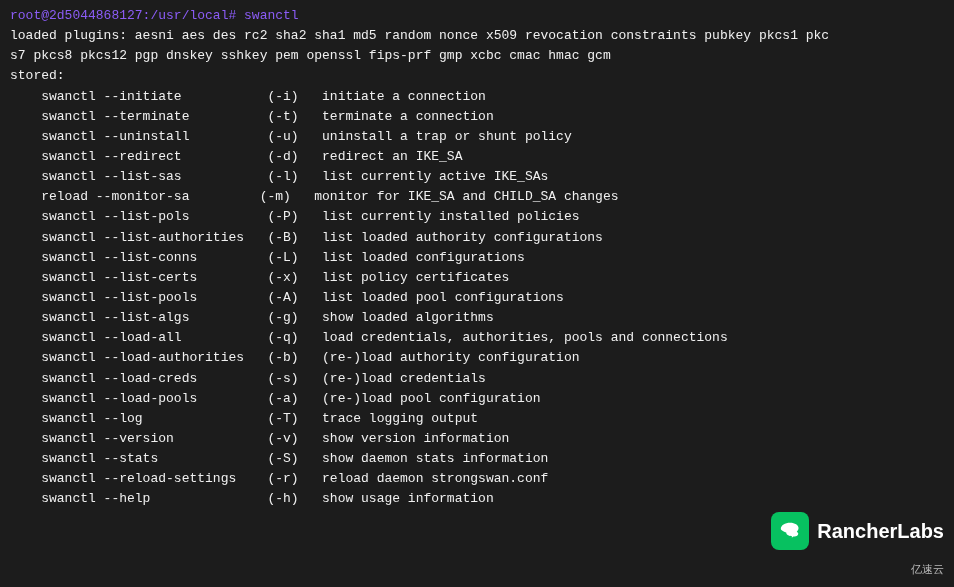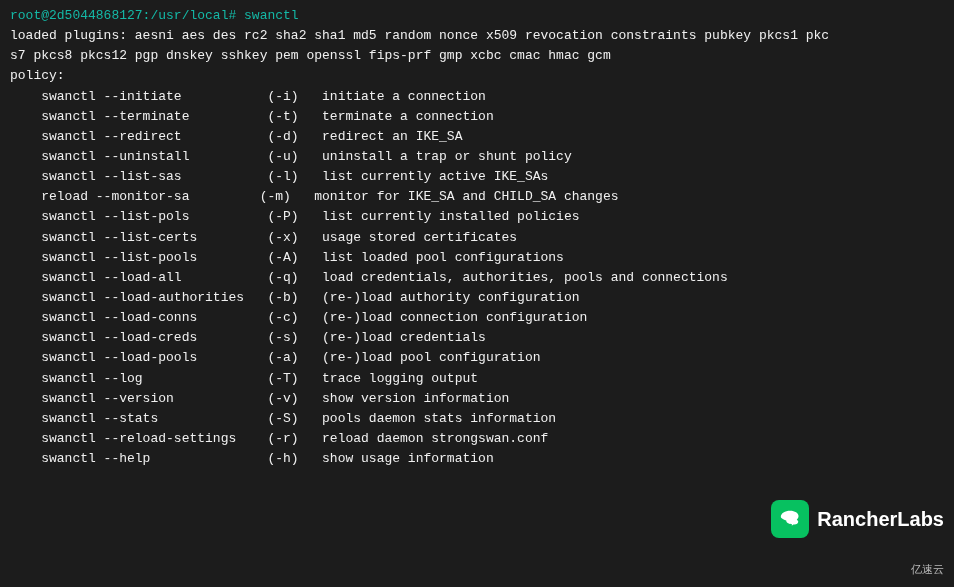--- a/index.html
+++ b/index.html
@@ -18,21 +18,21 @@
       height: 100%;
       background: #1c1c1c;
       padding: 6px 10px;
       overflow: hidden;
     }
     .line {
       white-space: pre;
       line-height: 1.55;
     }
     .prompt {
-      color: #14b8a6;
+      color: #8b5cf6;
     }
     .wechat-icon {
       width: 38px;
       height: 38px;
       background: #07c160;
       border-radius: 8px;
       display: flex;
       align-items: center;
       justify-content: center;
       color: white;
@@ -56,49 +56,50 @@
       font-family: Arial, sans-serif;
       font-size: 20px;
       font-weight: bold;
       color: #ffffff;
     }
     .yun-label {
       font-family: Arial, sans-serif;
       font-size: 11px;
       color: #bbbbbb;
       text-align: right;
-      margin-top: 12px;
     }
   </style>
 </head>
 <body>
 
 <div class="terminal">
   <div class="line prompt">root@2d5044868127:/usr/local# swanctl</div>
   <div class="line">loaded plugins: aesni aes des rc2 sha2 sha1 md5 random nonce x509 revocation constraints pubkey pkcs1 pkc</div>
   <div class="line">s7 pkcs8 pkcs12 pgp dnskey sshkey pem openssl fips-prf gmp xcbc cmac hmac gcm</div>
-  <div class="line">policy:</div>
+  <div class="line">stored:</div>
   <div id="commands-container">
       <div class="line">    swanctl --initiate           (-i)   initiate a connection</div>
       <div class="line">    swanctl --terminate          (-t)   terminate a connection</div>
+      <div class="line">    swanctl --uninstall          (-u)   uninstall a trap or shunt policy</div>
       <div class="line">    swanctl --redirect           (-d)   redirect an IKE_SA</div>
-      <div class="line">    swanctl --uninstall          (-u)   uninstall a trap or shunt policy</div>
       <div class="line">    swanctl --list-sas           (-l)   list currently active IKE_SAs</div>
       <div class="line">    reload --monitor-sa         (-m)   monitor for IKE_SA and CHILD_SA changes</div>
       <div class="line">    swanctl --list-pols          (-P)   list currently installed policies</div>
-      <div class="line">    swanctl --list-certs         (-x)   usage stored certificates</div>
+      <div class="line">    swanctl --list-authorities   (-B)   list loaded authority configurations</div>
+      <div class="line">    swanctl --list-conns         (-L)   list loaded configurations</div>
+      <div class="line">    swanctl --list-certs         (-x)   list policy certificates</div>
       <div class="line">    swanctl --list-pools         (-A)   list loaded pool configurations</div>
+      <div class="line">    swanctl --list-algs          (-g)   show loaded algorithms</div>
       <div class="line">    swanctl --load-all           (-q)   load credentials, authorities, pools and connections</div>
       <div class="line">    swanctl --load-authorities   (-b)   (re-)load authority configuration</div>
-      <div class="line">    swanctl --load-conns         (-c)   (re-)load connection configuration</div>
       <div class="line">    swanctl --load-creds         (-s)   (re-)load credentials</div>
       <div class="line">    swanctl --load-pools         (-a)   (re-)load pool configuration</div>
       <div class="line">    swanctl --log                (-T)   trace logging output</div>
       <div class="line">    swanctl --version            (-v)   show version information</div>
-      <div class="line">    swanctl --stats              (-S)   pools daemon stats information</div>
+      <div class="line">    swanctl --stats              (-S)   show daemon stats information</div>
       <div class="line">    swanctl --reload-settings    (-r)   reload daemon strongswan.conf</div>
       <div class="line">    swanctl --help               (-h)   show usage information</div>
     </div>
 </div>
 
 <div class="bottom-row">
   <div class="rancher-brand">
     <div class="wechat-icon">
       <svg width="22" height="22" viewBox="0 0 24 24" fill="white">
         <path d="M8.5 10c-.4 0-.8-.3-.8-.8s.4-.8.8-.8.8.3.8.8-.4.8-.8.8zm4.5 0c-.4 0-.8-.3-.8-.8s.4-.8.8-.8.8.3.8.8-.4.8-.8.8zm4 4.5c-.3 0-.6-.2-.6-.6s.3-.6.6-.6.6.2.6.6-.3.6-.6.6zm3 0c-.3 0-.6-.2-.6-.6s.3-.6.6-.6.6.2.6.6-.3.6-.6.6zM2 9.5C2 5.9 6.6 3 12.2 3c5 0 9.1 2.5 9.1 5.8 0 1.4-.7 2.8-1.9 3.9 1 .5 1.6 1.4 1.6 2.3 0 1.7-1.8 3.1-4.1 3.1-.4 0-.8 0-1.2-.1l-1.8 1.3.4-1.7c-.1 0-.3.1-.4.1C11.1 17.7 8 16.2 8 14.3c0-.2 0-.3.1-.5C6 12.9 2 11.5 2 9.5z"></path>

